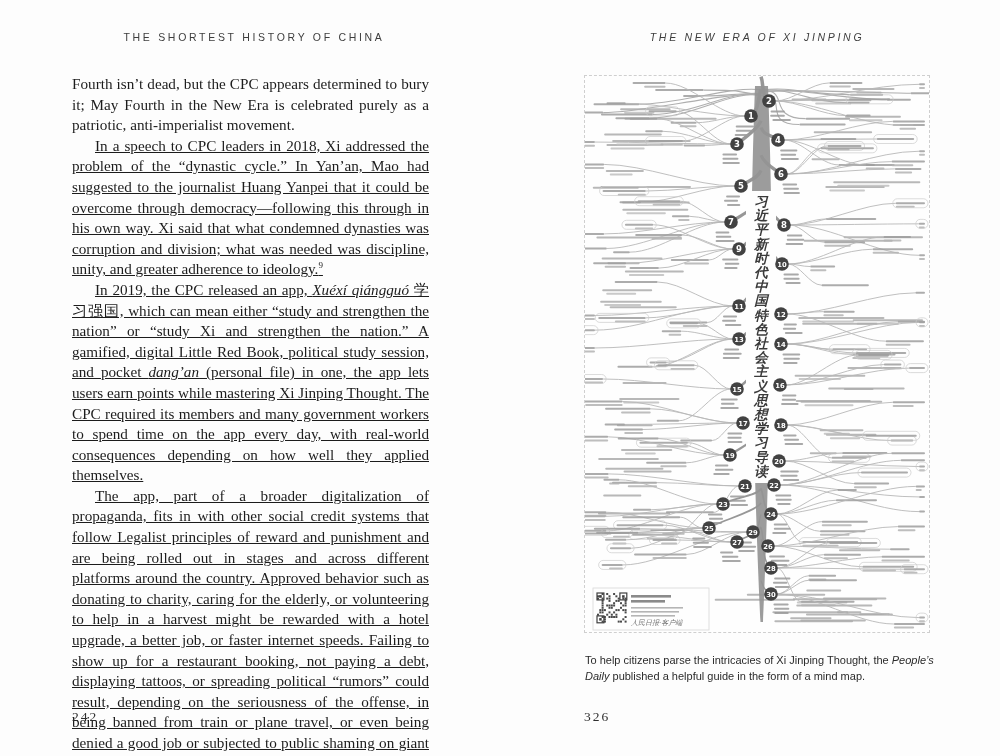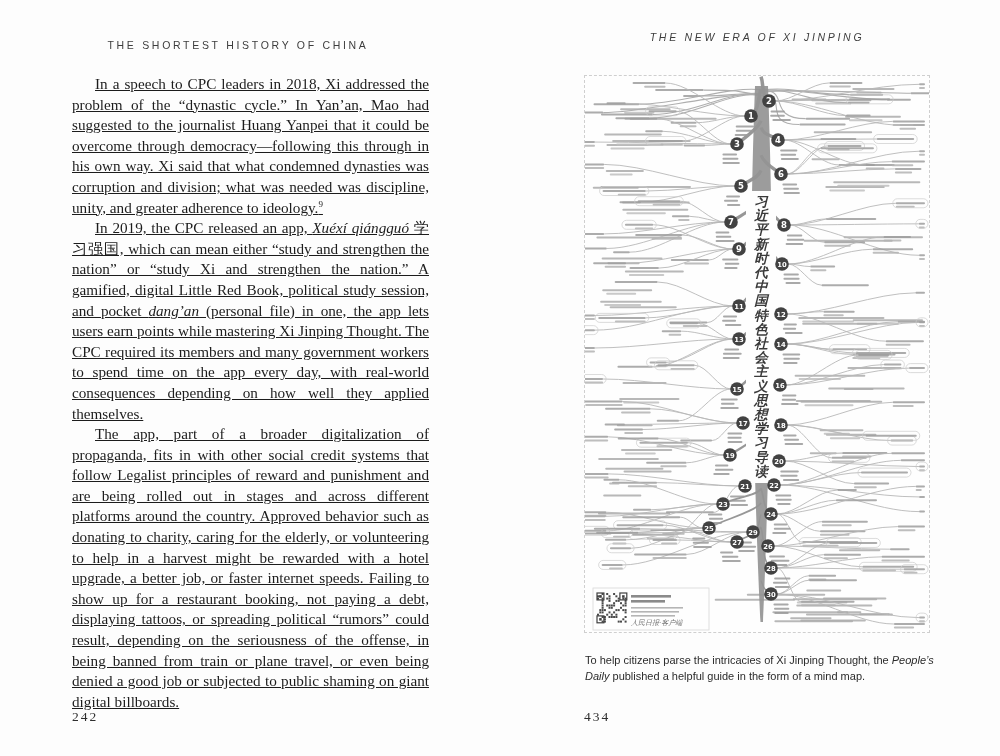--- a/index.html
+++ b/index.html
@@ -1,20 +1,20 @@
 <!DOCTYPE html>
 <html><head>
 <meta charset="utf-8">
 <style>
   html,body{margin:0;padding:0;background:#e9e9e9;}
   .spread{position:relative;width:1000px;height:756px;margin:0 auto;background:#fdfdfd;
           font-family:"Liberation Serif",serif;overflow:hidden;}
   .running-head{position:absolute;top:31px;font-family:"Liberation Sans",sans-serif;
           font-size:10.5px;font-weight:500;letter-spacing:2.7px;color:#3d3d3d;text-align:center;}
-  .rh-left{left:60px;width:356px;margin-top:8px;}
+  .rh-left{left:76px;width:356px;}
   .rh-right{left:584px;width:346px;font-style:italic;}
   .body-text{position:absolute;left:72px;top:74px;width:357px;font-size:15.2px;
           line-height:20.6px;color:#1c1c1c;text-align:justify;}
   .para{margin:0;}
   .para.ind{text-indent:23px;text-decoration:underline;}
   .body-text sup{font-size:9px;line-height:0;}
   .page-number{position:absolute;top:709px;font-size:13.5px;letter-spacing:2px;color:#2e2e2e;}
   .pn-left{left:72px;width:356px;}
   .pn-right{left:584px;width:346px;}
   .mindmap-figure{position:absolute;left:584px;top:75px;width:346px;height:558px;
@@ -24,20 +24,21 @@
           font-family:Liberation Sans, sans-serif;font-size:11px;line-height:15.6px;color:#2b2b2b;}
 </style>
 </head>
 <body>
 
 <div class="spread">
 
   <section>
     <div class="running-head rh-left">THE SHORTEST HISTORY OF CHINA</div>
     <div class="body-text" id="body-text">
+        <p class="para"><span>Fourth isn’t dead, but the CPC appears determined to bury it; May Fourth in the New Era is celebrated purely as a patriotic, anti-imperialist movement.</span></p>
         <p class="para ind"><span>In a speech to CPC leaders in 2018, Xi addressed the problem of the “dynastic cycle.” In Yan’an, Mao had suggested to the journalist Huang Yanpei that it could be overcome through democracy—following this through in his own way. Xi said that what condemned dynasties was corruption and division; what was needed was discipline, unity, and greater adherence to ideology.</span><sup>9</sup></p>
         <p class="para ind"><span>In 2019, the CPC released an app, </span><i>Xuéxí qiángguó</i><span> 学习强国, which can mean either “study and strengthen the nation” or “study Xi and strengthen the nation.” A gamified, digital Little Red Book, political study session, and pocket </span><i>dang’an</i><span> (personal file) in one, the app lets users earn points while mastering Xi Jinping Thought. The CPC required its members and many government workers to spend time on the app every day, with real-world consequences depending on how well they applied themselves.</span></p>
         <p class="para ind"><span>The app, part of a broader digitalization of propaganda, fits in with other social credit systems that follow Legalist principles of reward and punishment and are being rolled out in stages and across different platforms around the country. Approved behavior such as donating to charity, caring for the elderly, or volunteering to help in a harvest might be rewarded with a hotel upgrade, a better job, or faster internet speeds. Failing to show up for a restaurant booking, not paying a debt, displaying tattoos, or spreading political “rumors” could result, depending on the seriousness of the offense, in being banned from train or plane travel, or even being denied a good job or subjected to public shaming on giant digital billboards.</span></p>
       </div>
     <div class="page-number pn-left">242</div>
   </section>
 
   <section>
     <div class="running-head rh-right">THE NEW ERA OF XI JINPING</div>
 
@@ -813,16 +814,16 @@
             <rect x="38" y="27" width="44" height="1.6" fill="#b5b5b5"></rect>
             <text x="38" y="37" font-size="7" fill="#6f6f6f" font-style="italic" font-family="&quot;DejaVu Serif&quot;,serif">人民日报·客户端</text>
           </g>
         </svg>
     </figure>
 
     <div class="figure-caption">
       <span>To help citizens parse the intricacies of Xi Jinping Thought, the </span><i>People’s Daily</i><span> published a helpful guide in the form of a mind map.</span>
     </div>
 
-    <div class="page-number pn-right">434</div>
+    <div class="page-number pn-right">326</div>
   </section>
 
 </div>
 
 </body></html>

